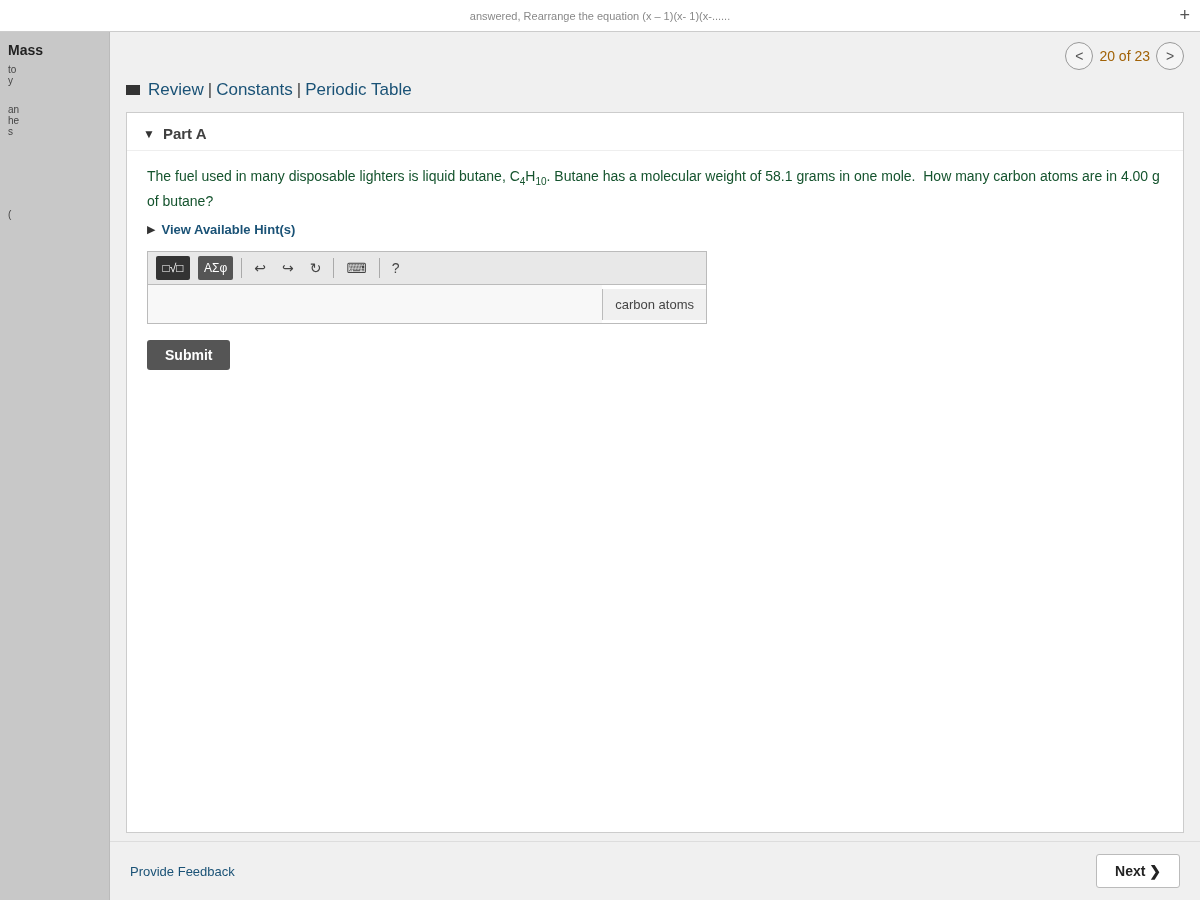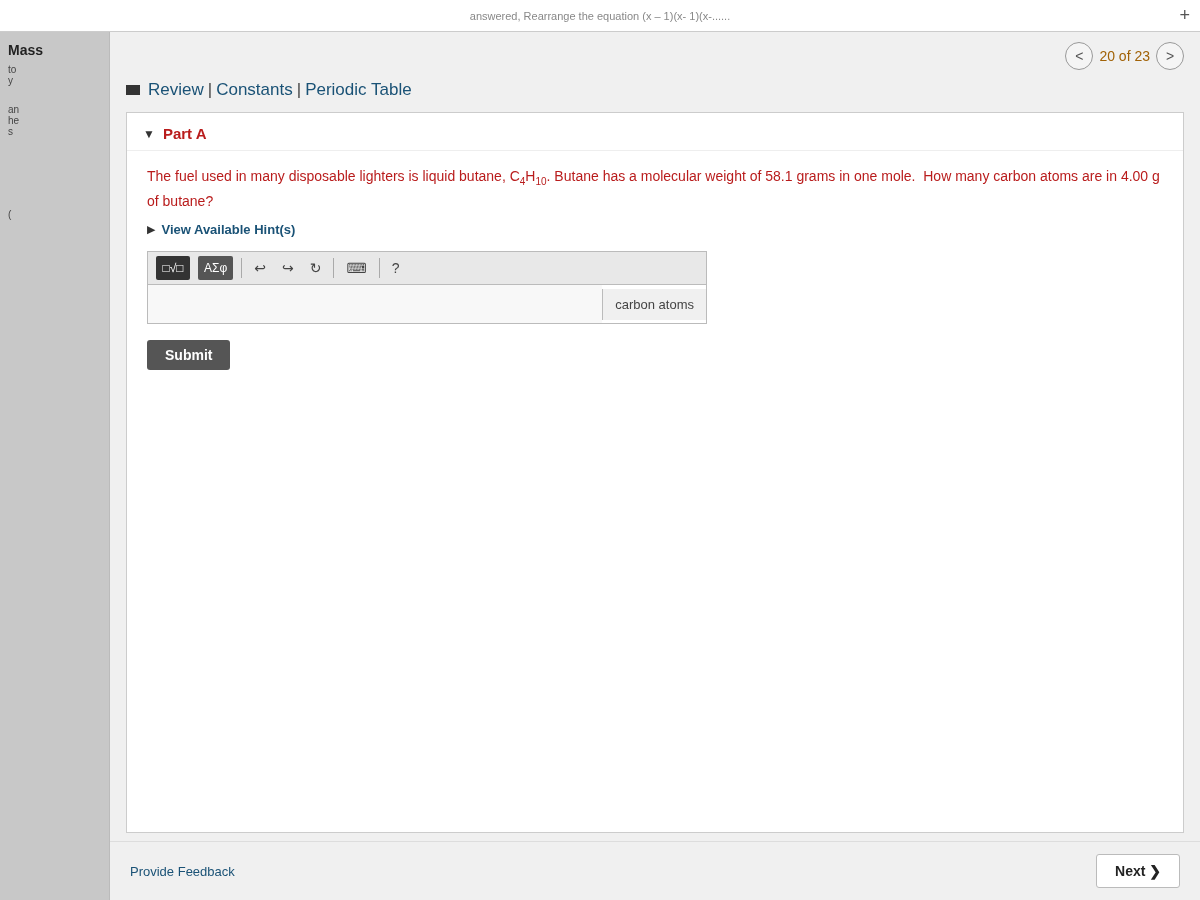--- a/index.html
+++ b/index.html
@@ -149,29 +149,29 @@
       border-bottom: 1px solid #eee;
     }
     .part-arrow {
       font-size: 12px;
       color: #333;
       cursor: pointer;
     }
     .part-title {
       font-size: 15px;
       font-weight: bold;
-      color: #b91c1c;
+      color: #404040;
     }
 
     .question-body {
       padding: 14px 20px;
     }
     .question-text {
       font-size: 14px;
-      color: #b91c1c;
+      color: #14532d;
       line-height: 1.6;
       margin-bottom: 10px;
     }
     .question-text sub {
       font-size: 10px;
       vertical-align: sub;
     }
     .instruction-text {
       font-size: 14px;
       font-weight: bold;

